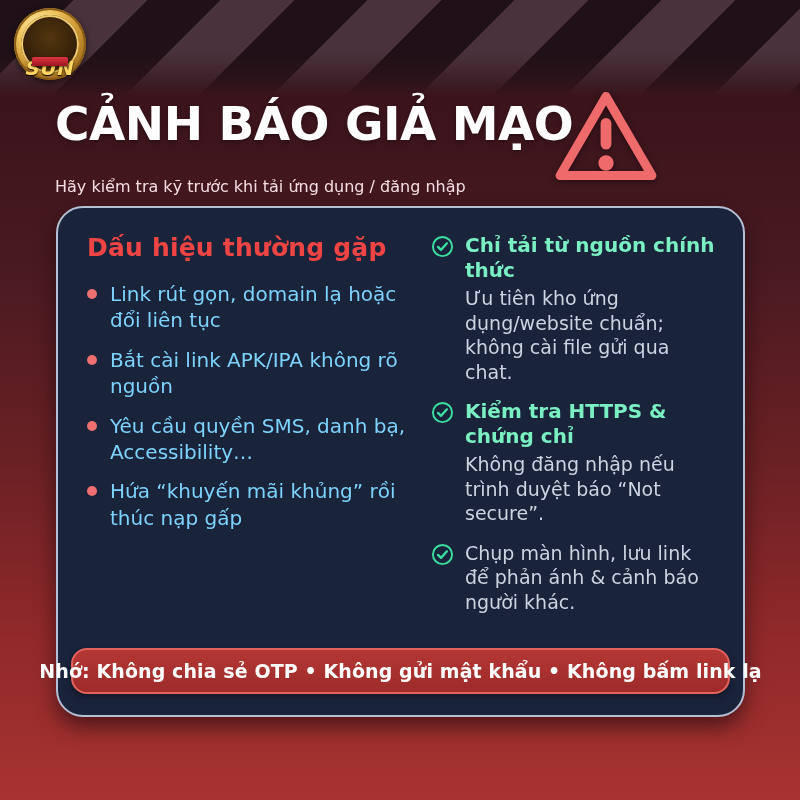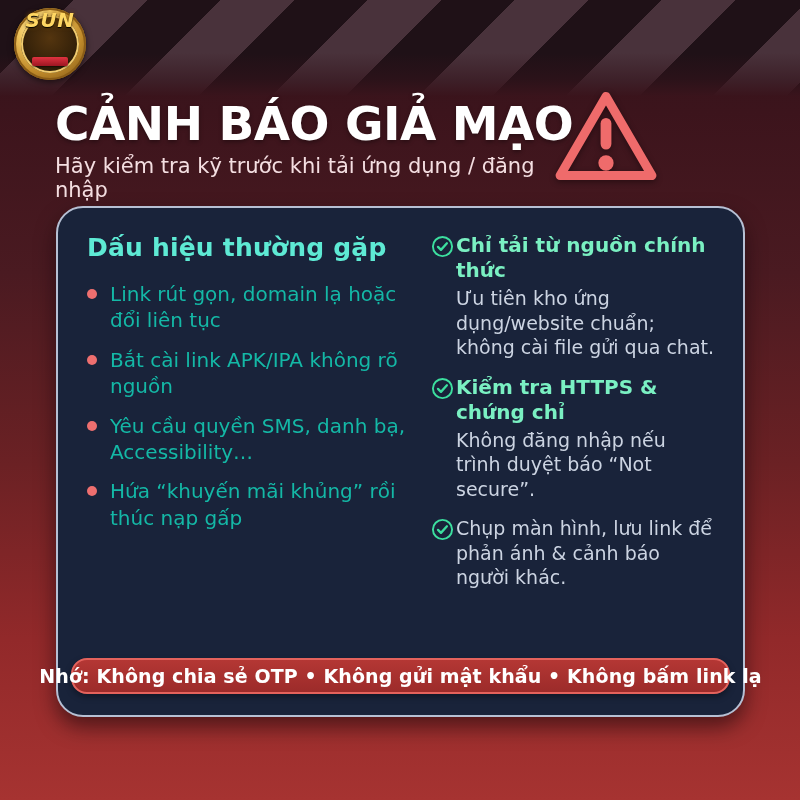--- a/index.html
+++ b/index.html
@@ -20,21 +20,21 @@
     content:""; position:absolute; inset:0;
     background:linear-gradient(180deg,rgba(48,18,26,0) 0%,rgba(48,18,26,0) 55%,rgba(52,19,27,.55) 82%,#3a141c 100%);
   }
 
   
   .logo { position:absolute; left:14px; top:8px; width:72px; height:72px; }
   .logo-coin {
     position:relative; width:100%; height:100%; border-radius:50%;
     background:radial-gradient(circle at 35% 28%,#fdeeb0 0%,#f0c55e 30%,#c08a2a 62%,#6e4a12 100%);
     box-shadow:0 2px 6px rgba(0,0,0,.6), inset 0 0 0 2px #8a5c16;
-    display:flex; align-items:flex-start; justify-content:center;
+    display:flex; align-items:flex-end; justify-content:center;
   }
   .logo-coin::before {
     content:""; position:absolute; inset:7px; border-radius:50%;
     background:radial-gradient(circle at 50% 40%,#54350f 0%,#2e1d08 70%);
     box-shadow:inset 0 0 0 2px #f1cc6f;
   }
   .logo-text {
     position:relative; z-index:2; color:#ffd763; font-weight:bold; font-size:20px;
     letter-spacing:.5px; text-shadow:0 1px 1px #000, 0 0 4px #7a4d00; font-style:italic;
   }
@@ -43,49 +43,49 @@
     width:36px; height:9px; background:linear-gradient(180deg,#e03340,#9c1622);
     border-radius:2px; box-shadow:0 1px 2px rgba(0,0,0,.6);
   }
 
   
   .hdr { position:absolute; left:55px; top:96px; width:520px; }
   .hdr h1 {
     color:#ffffff; font-size:47px; font-weight:800; letter-spacing:-.5px;
     text-shadow:0 2px 4px rgba(0,0,0,.35); white-space:nowrap;
   }
-  .hdr p { margin-top:3px; color:#f4dee1; font-size:21px; }
+  .hdr p { margin-top:26px; color:#f4dee1; font-size:16px; }
 
   
   .warn { position:absolute; left:552px; top:84px; width:108px; height:104px;
           filter:drop-shadow(0 2px 3px rgba(0,0,0,.4)); }
 
   
   .card {
     position:absolute; left:56px; top:206px; width:689px; height:511px;
     background:#19233a; border:2px solid #b6c0d4; border-radius:27px;
     box-shadow:0 10px 20px rgba(18,6,10,.55);
   }
   .cols { display:flex; gap:22px; padding:25px 27px 0 29px; }
   .col-left { flex:0 0 322px; }
   .col-right { flex:1; min-width:0; }
-  .col-title { color:#5eead4; font-size:25px; font-weight:bold; margin-bottom:19px; letter-spacing:.2px; }
+  .col-title { color:#ef4444; font-size:25px; font-weight:bold; margin-bottom:19px; letter-spacing:.2px; }
 
   .signs-list { list-style:none; }
   .signs-list li { display:flex; gap:13px; margin-bottom:13px; }
   .dot { flex:0 0 10px; width:10px; height:10px; border-radius:50%; background:#ee6f6f; margin-top:8px; }
-  .signs-list .txt { color:#14b8a6; font-size:20px; line-height:1.32; }
+  .signs-list .txt { color:#7dd3fc; font-size:20px; line-height:1.32; }
 
-  .action { display:flex; gap:2px; margin-bottom:15px; }
+  .action { display:flex; gap:11px; margin-bottom:15px; }
   .check { flex:0 0 23px; width:23px; height:23px; margin-top:2px; }
   .a-title { color:#7af0c2; font-size:20px; font-weight:bold; line-height:1.25; margin-bottom:3px; }
   .a-body { color:#ccd4e2; font-size:19px; line-height:1.29; }
 
   .banner {
-    position:absolute; left:13px; right:13px; bottom:21px; height:36px;
+    position:absolute; left:13px; right:13px; bottom:21px; height:46px;
     background:linear-gradient(180deg,#b43734,#9c2b2a);
     border:2px solid #e4625c; border-radius:16px;
     display:flex; align-items:center; justify-content:center;
     box-shadow:0 3px 6px rgba(0,0,0,.35);
   }
   .banner span { color:#ffffff; font-size:19px; font-weight:bold; letter-spacing:.1px; white-space:nowrap; }
 </style>
 </head>
 <body>
 

